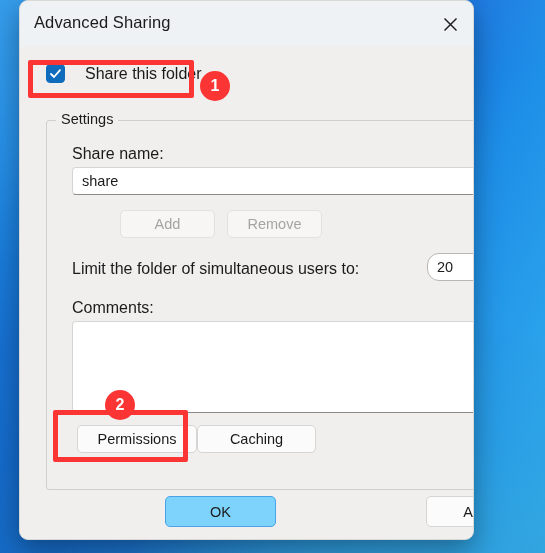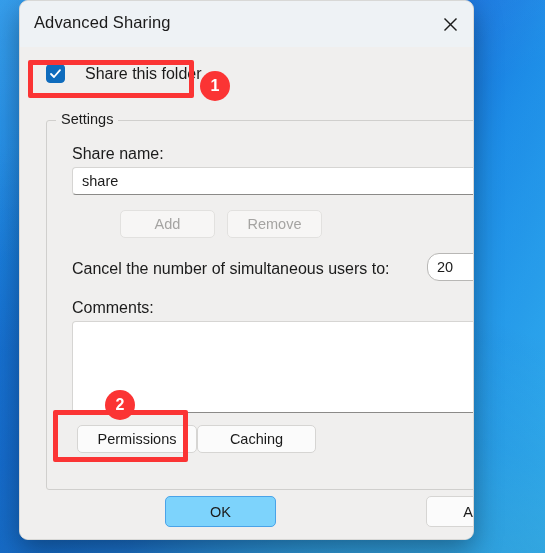--- a/index.html
+++ b/index.html
@@ -273,21 +273,21 @@
     <div class="groupbox"></div>
     <div class="group-legend">Settings</div>
 
     <div class="lbl" style="left:52px; top:98px;">Share name:</div>
 
     <div class="textfield" style="left:52px; top:120px; width:435px; height:28px;">share</div>
 
     <div class="btn disabled" style="left:59px; top:163px; width:95px; height:28px;margin-left:41px;">Add</div>
     <div class="btn disabled" style="left:162px; top:163px; width:95px; height:28px;margin-left:45px;">Remove</div>
 
-    <div class="lbl" style="left:52px; top:213px;">Cancel the number of simultaneous users to:</div>
+    <div class="lbl" style="left:52px; top:213px;">Limit the folder of simultaneous users to:</div>
 
     <div class="spin-wrap" style="left:407px; top:206px; width:82px; height:28px;">
       <div class="spin-val">20</div>
       <div class="spin-btns">
         <div class="spin-b">
             <span class="arr up"></span>
           </div>
         <div class="spin-b">
             <span class="arr dn"></span>
           </div>

